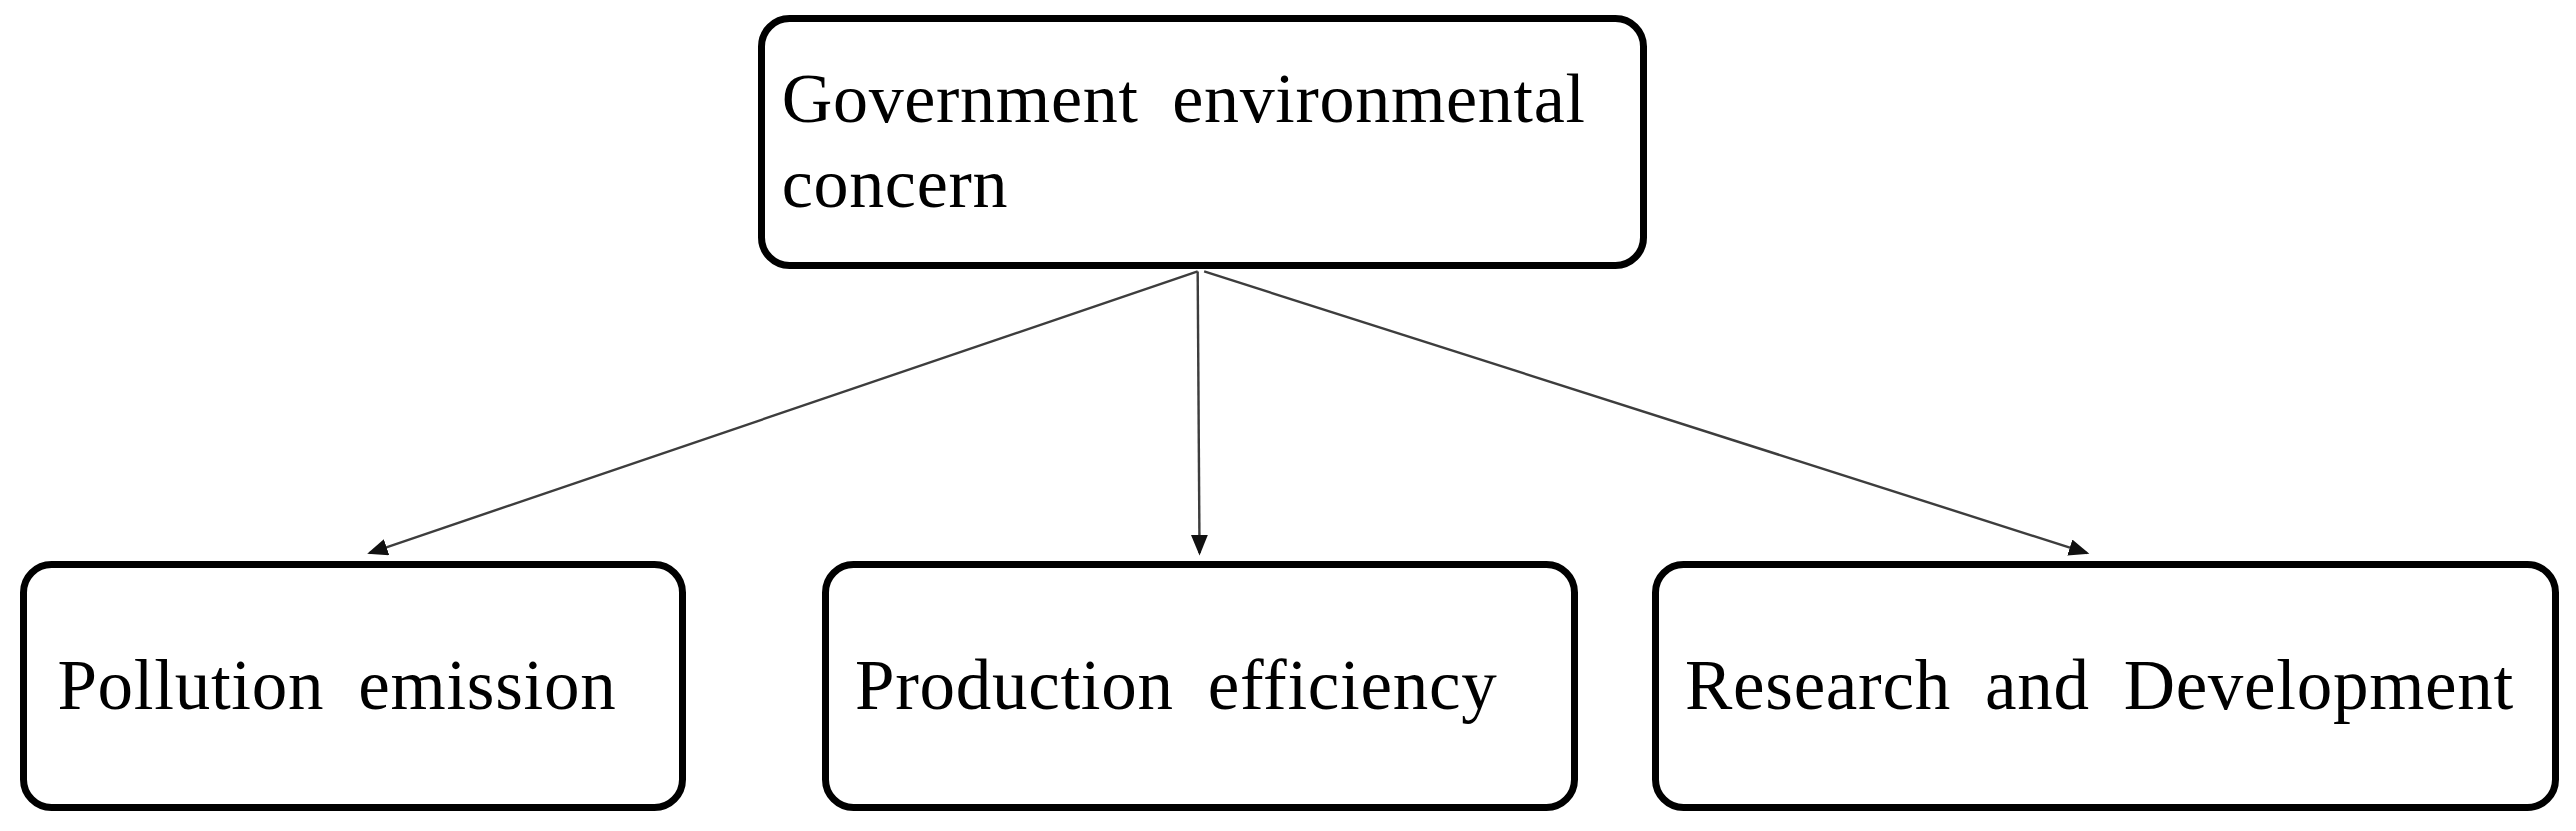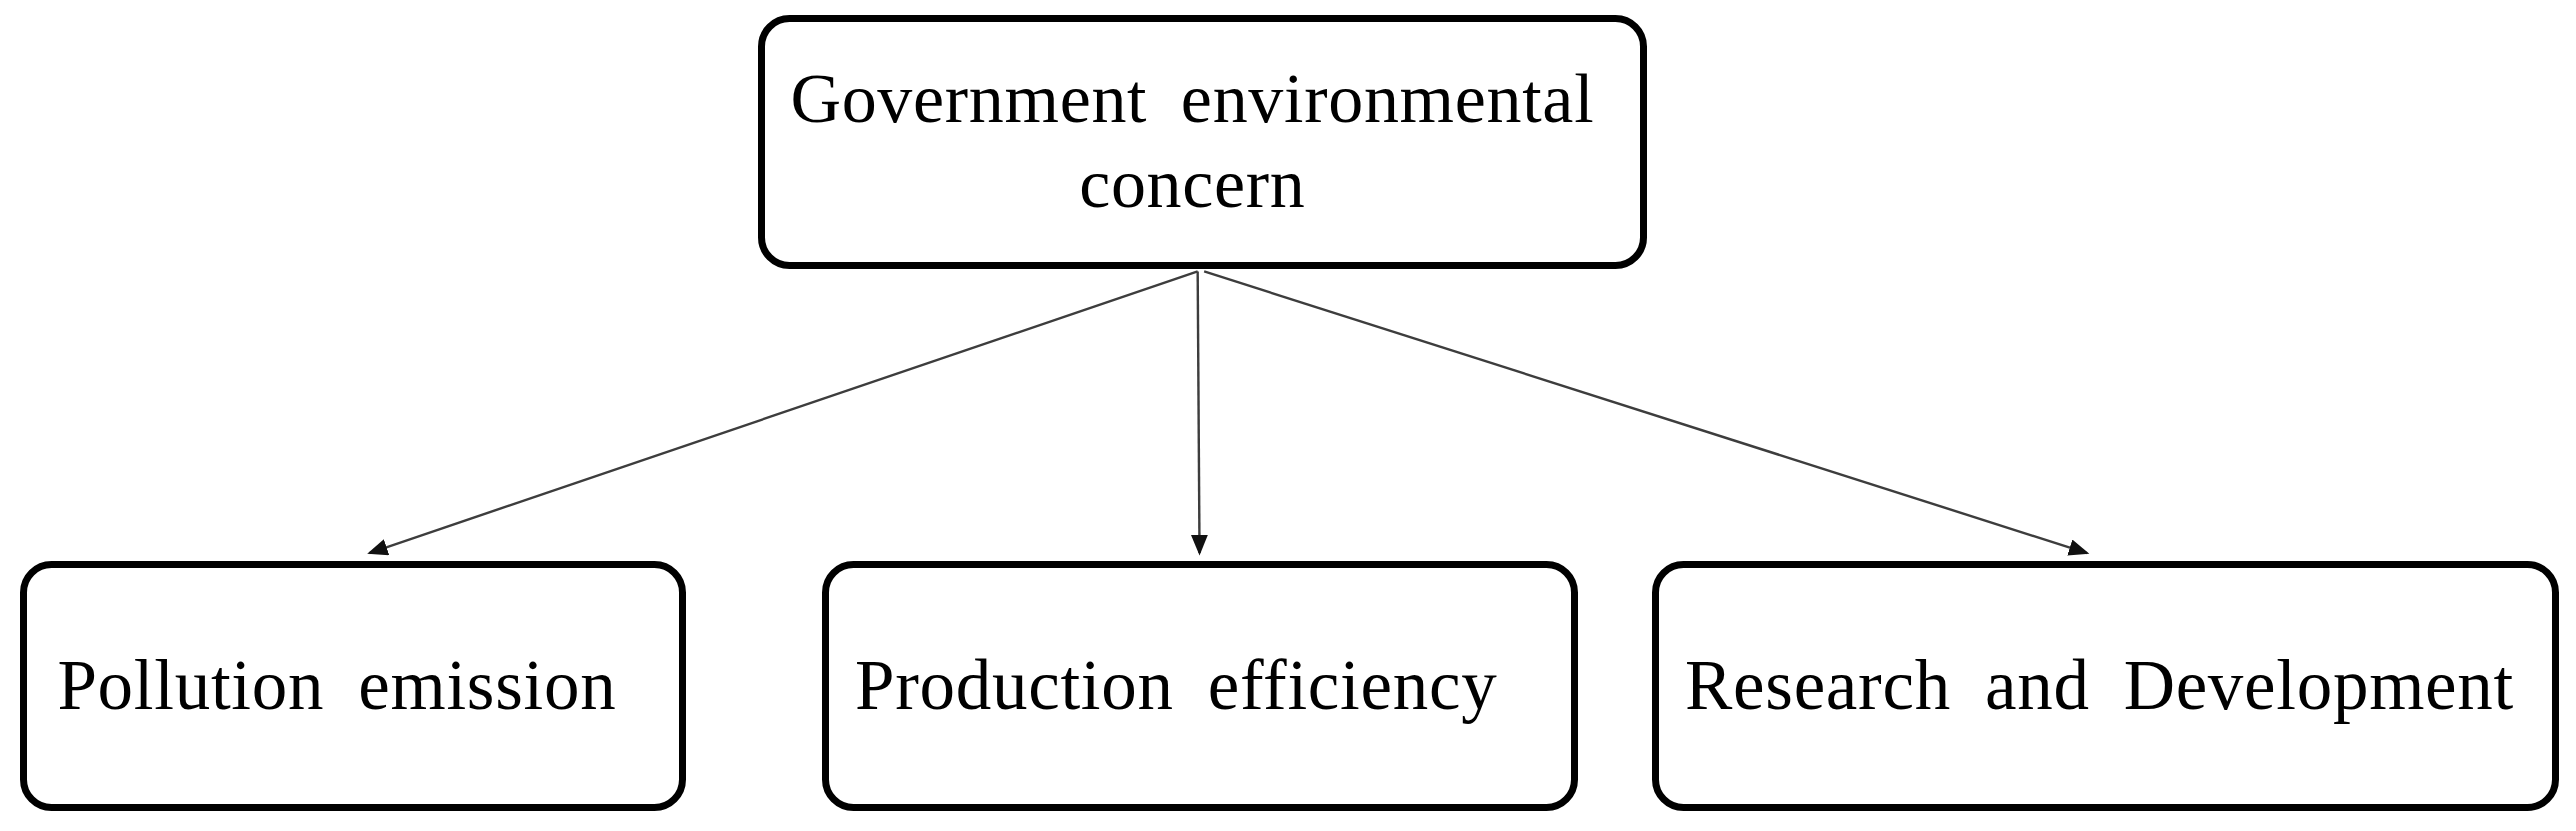--- a/index.html
+++ b/index.html
@@ -31,21 +31,20 @@
     border: 7.4px solid #000000;
     border-radius: 31.5px;
     display: flex;
     align-items: center;
     justify-content: flex-start;
     font-size: 71px;
     line-height: 1.2;
     letter-spacing: 0.01em;
     word-spacing: 0.22em;
     white-space: normal;
-    text-align: center;
   }
   .node-root {
     left: 758px;
     top: 15px;
     width: 889px;
     height: 254px;
     padding: 0 37px 0 16.7px;
     font-size: 70px;
     line-height: 1.21;
   }

